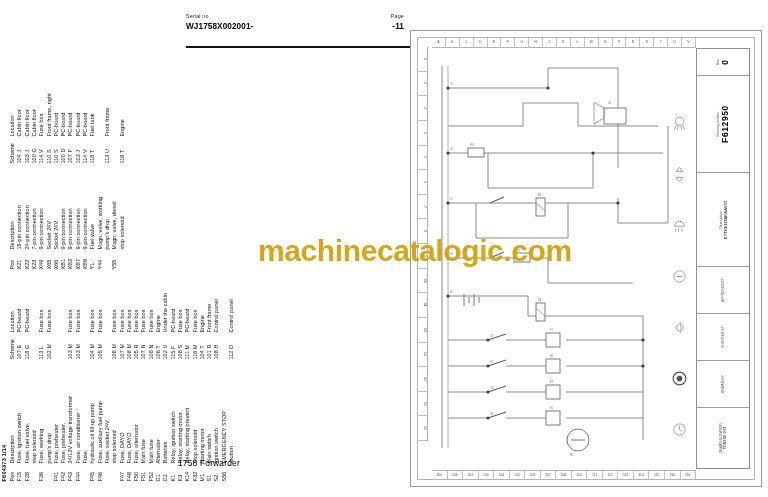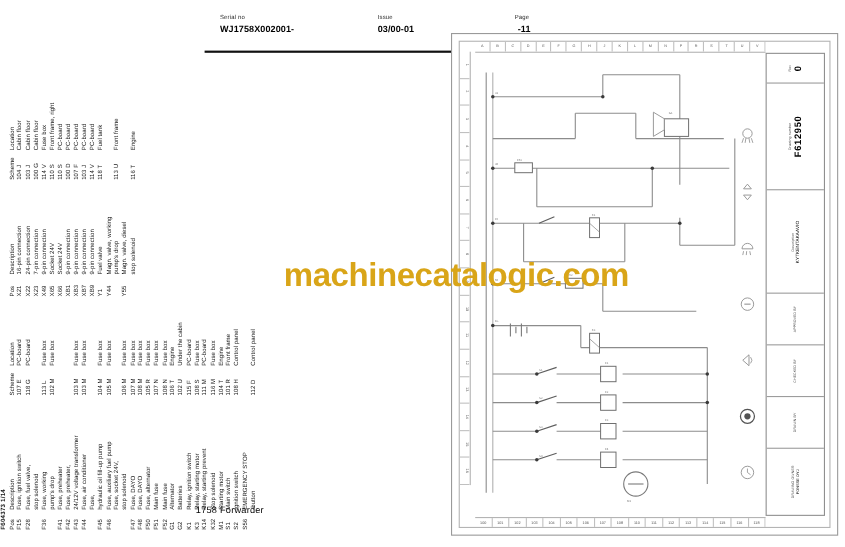--- a/index.html
+++ b/index.html
@@ -20,25 +20,24 @@
   #doc-header {
     position: absolute;
     left: 186px;
     top: 12px;
     width: 318px;
     height: 40px;
   }
   .hdr-cols {
     display: flex;
     align-items: flex-start;
-    margin-left: 14px;
   }
   .hdr-col-serial { width: 150px; }
   .hdr-col-issue  { width: 100px; }
-  .hdr-col-page   { width: 68px; text-align: center; }
+  .hdr-col-page   { width: 68px; text-align: right; }
   .hdr-label {
     font-size: 5.4px;
     letter-spacing: 0.15px;
     color: #2a2a2a;
     line-height: 8px;
   }
   .hdr-value {
     font-size: 8.2px;
     font-weight: bold;
     letter-spacing: 0.1px;
@@ -286,24 +285,20 @@
   }
 </style>
 </head>
 <body>
 
 <div id="doc-header">
   <div class="hdr-cols">
     <div class="hdr-col-serial">
       <div class="hdr-label">Serial no</div>
       <div class="hdr-value">WJ1758X002001-</div>
-    </div>
-    <div class="hdr-col-issue">
-      <div class="hdr-label">Issue</div>
-      <div class="hdr-value">03/00-01</div>
     </div>
     <div class="hdr-col-page">
       <div class="hdr-label">Page</div>
       <div class="hdr-value">-11</div>
     </div>
   </div>
 </div>
 <div id="header-rule"></div>
 
 <div id="parts-panel">

